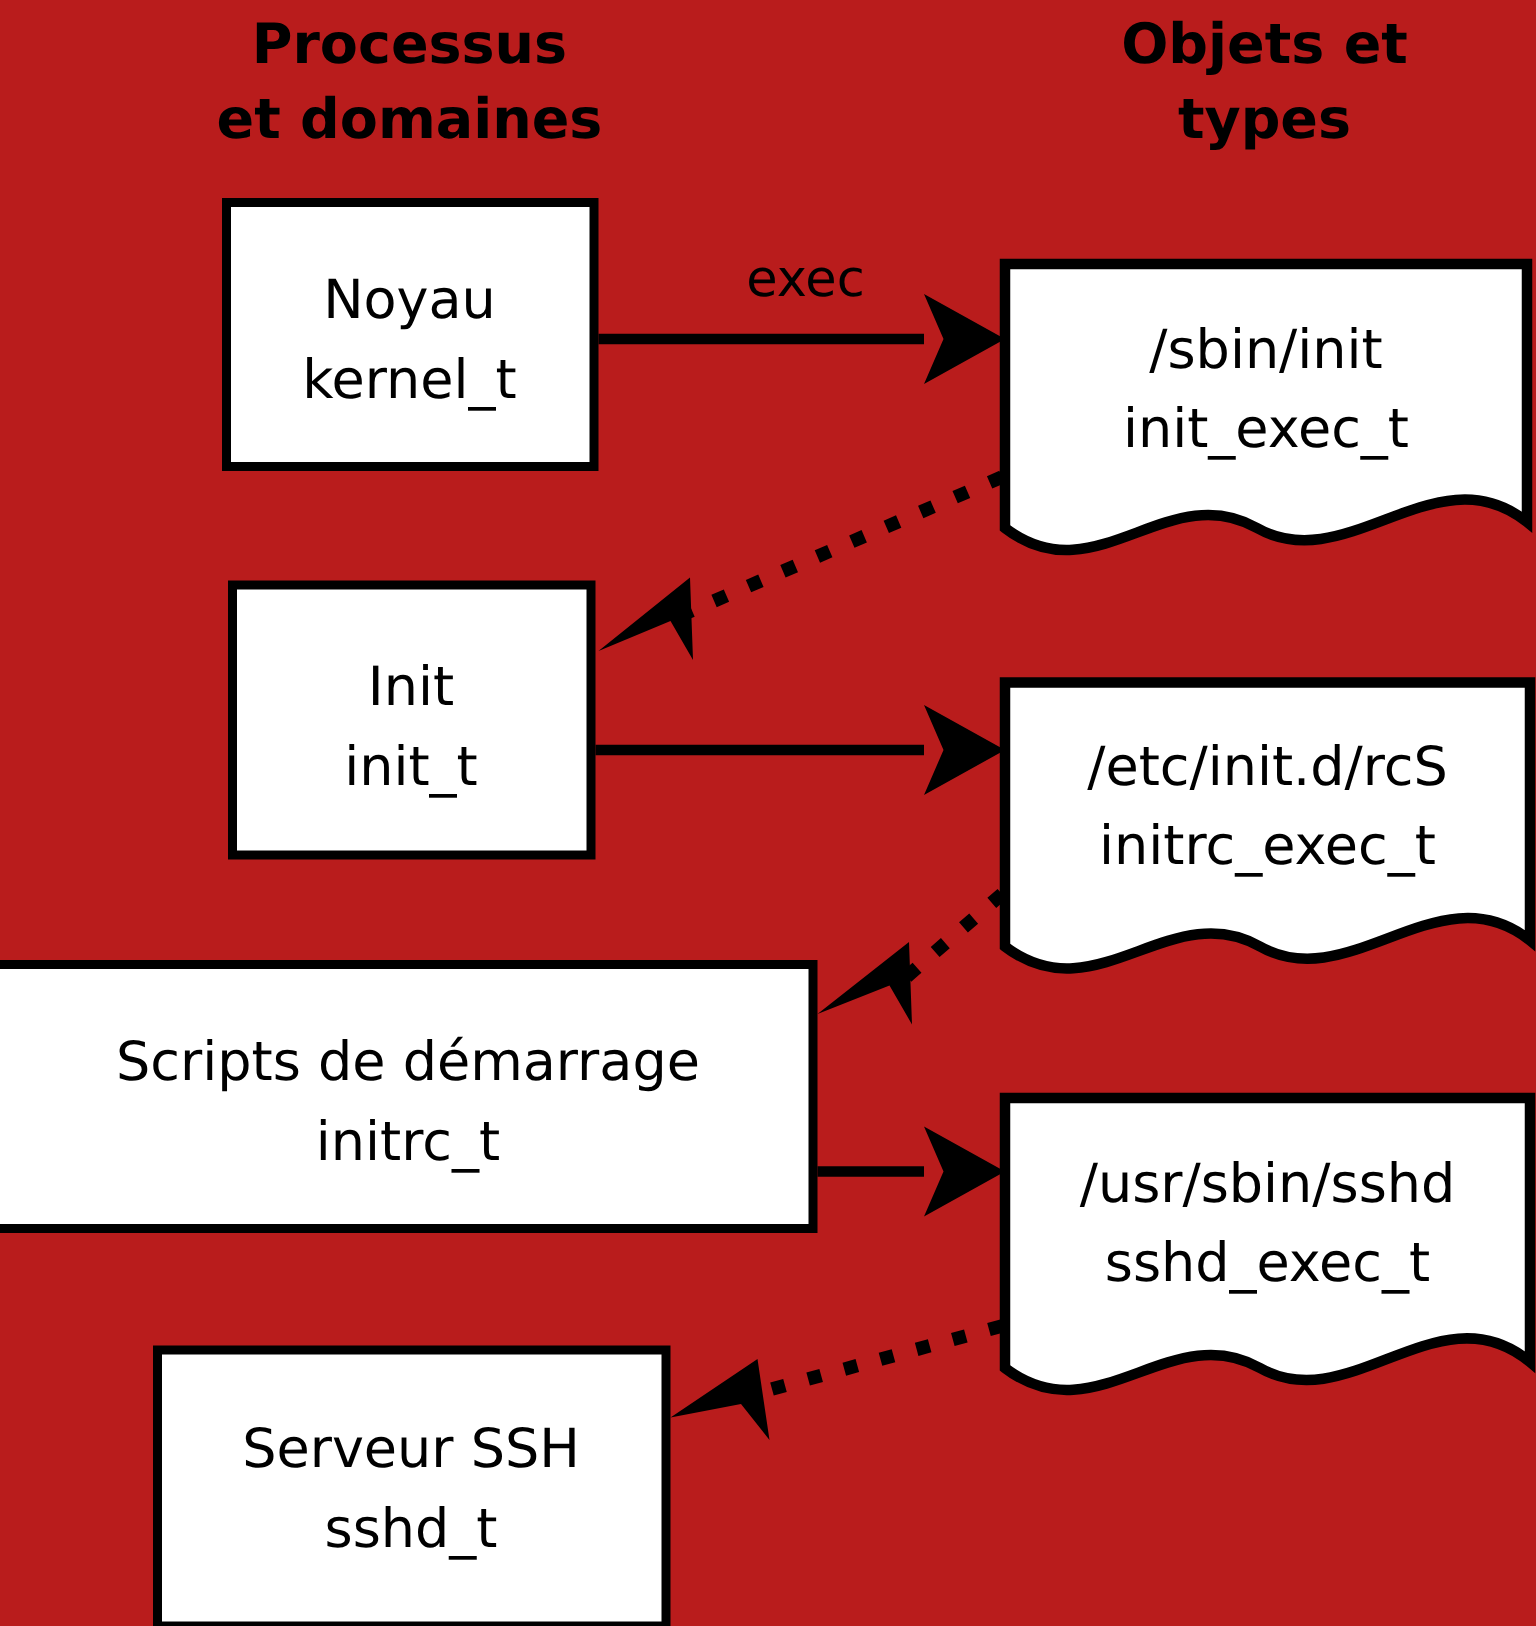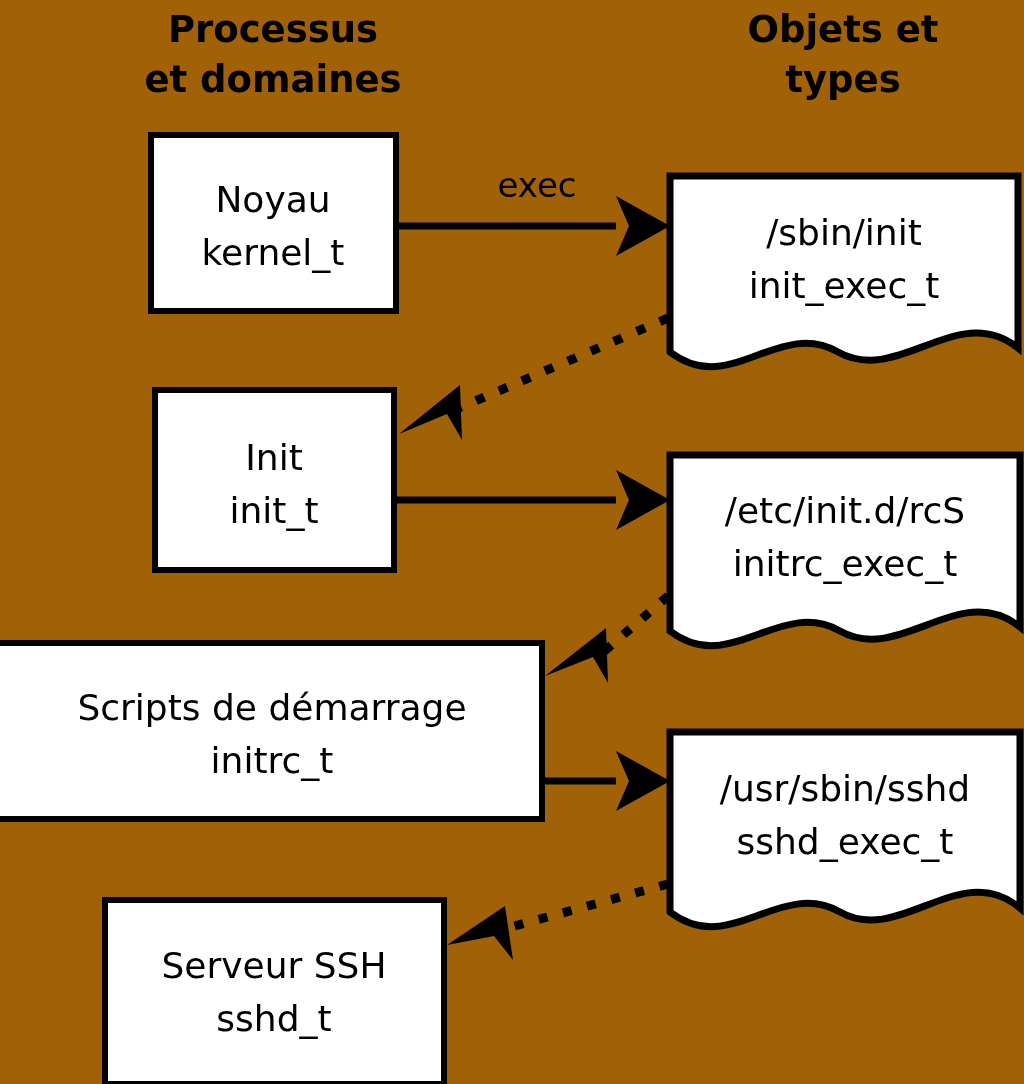--- a/index.html
+++ b/index.html
@@ -4,21 +4,21 @@
 <style>
   html, body {
     margin: 0;
     padding: 0;
     background: #ffffff;
   }
   #canvas {
     position: relative;
     width: 1024px;
     height: 1084px;
-    background: #a16207;
+    background: #b91c1c;
     overflow: hidden;
     font-family: "DejaVu Sans", sans-serif;
   }
   #diagram-svg {
     position: absolute;
     left: 0;
     top: 0;
     width: 1024px;
     height: 1084px;
   }

